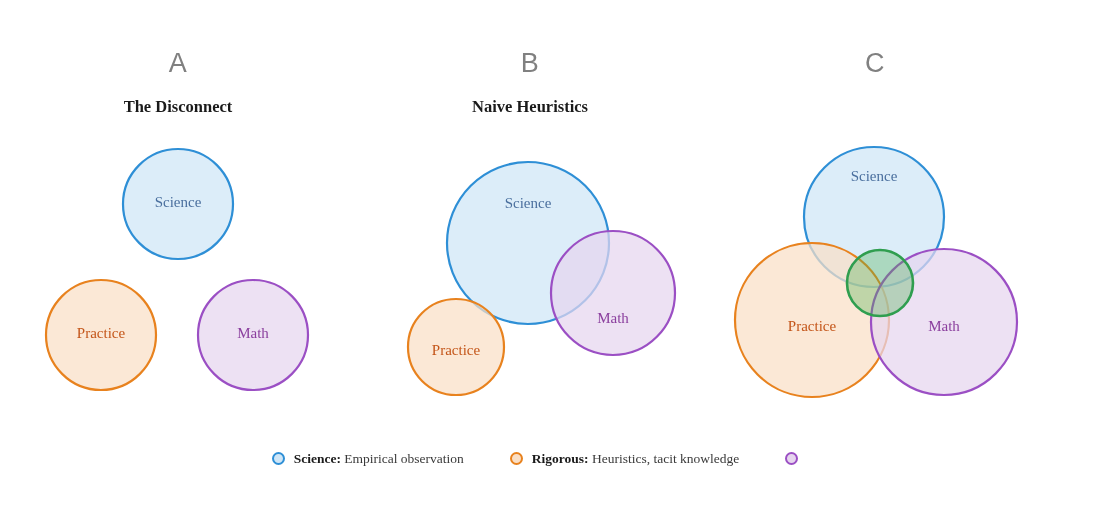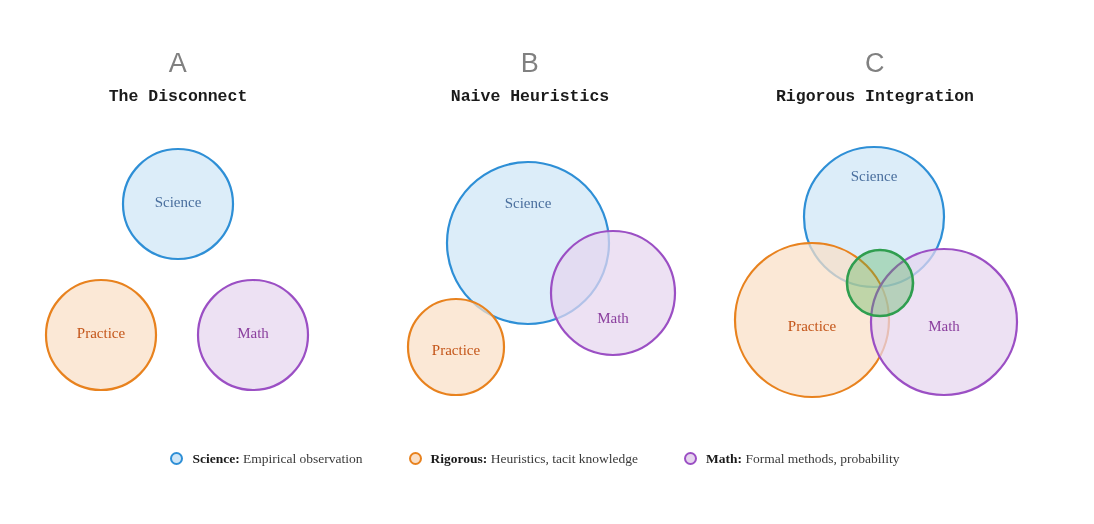--- a/index.html
+++ b/index.html
@@ -30,26 +30,26 @@
   }
   .panel-letter {
     font-family: "Liberation Sans", sans-serif;
     font-size: 27px;
     font-weight: 400;
     color: #808080;
     line-height: 1;
     letter-spacing: 0.5px;
   }
   .panel-title {
-    font-family: Liberation Mono, monospace;
+    font-family: Liberation Serif, serif;
     font-size: 16.5px;
     font-weight: bold;
     color: #1a1a1a;
     line-height: 1;
-    margin-top: 12px;
+    margin-top: 22px;
   }
 
   #header-a { left: 8px;   top: 50px; }
   #header-b { left: 360px; top: 50px; }
   #header-c { left: 705px; top: 50px; }
 
   
   #venn-canvas {
     position: absolute;
     left: 0;
@@ -116,21 +116,20 @@
   <div class="panel-header" id="header-a">
     <div class="panel-letter">A</div>
     <div class="panel-title">The Disconnect</div>
   </div>
   <div class="panel-header" id="header-b">
     <div class="panel-letter">B</div>
     <div class="panel-title">Naive Heuristics</div>
   </div>
   <div class="panel-header" id="header-c">
     <div class="panel-letter">C</div>
-    <div class="panel-title">Rigorous Integration</div>
   </div>
 
   <svg id="venn-canvas" viewBox="0 0 1094 524">
     <g id="panel-a-group">
         <circle class="venn-circle" cx="178" cy="204" r="55" fill="#cfe6f7" fill-opacity="0.72" stroke="#2e8fd6"></circle>
         <circle class="venn-circle" cx="101" cy="335" r="55" fill="#fadfc6" fill-opacity="0.72" stroke="#e8821e"></circle>
         <circle class="venn-circle" cx="253" cy="335" r="55" fill="#e6d5ee" fill-opacity="0.72" stroke="#9b4fc4"></circle>
         <text class="venn-label" x="178" y="204" fill="#4a6f9e">Science</text>
         <text class="venn-label" x="101" y="335" fill="#c4561a">Practice</text>
         <text class="venn-label" x="253" y="335" fill="#8b3f9e">Math</text>
@@ -164,20 +163,16 @@
     </div>
     <div class="legend-item">
       <span class="legend-marker" style="border-color: rgb(232, 130, 30); background: rgb(250, 223, 198);"></span>
       <span class="legend-text">
         <b>Rigorous:</b>
         <span>Heuristics, tacit knowledge</span>
       </span>
     </div>
     <div class="legend-item">
       <span class="legend-marker" style="border-color: rgb(155, 79, 196); background: rgb(230, 213, 238);"></span>
-      <span class="legend-text">
-        <b>Math:</b>
-        <span>Formal methods, probability</span>
-      </span>
     </div>
   </div>
 
 </div>
 
 </body></html>

